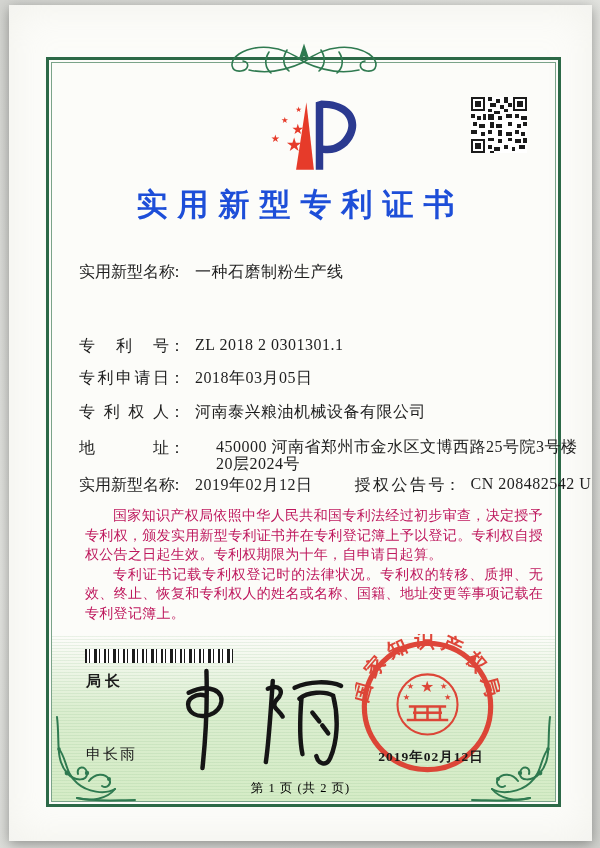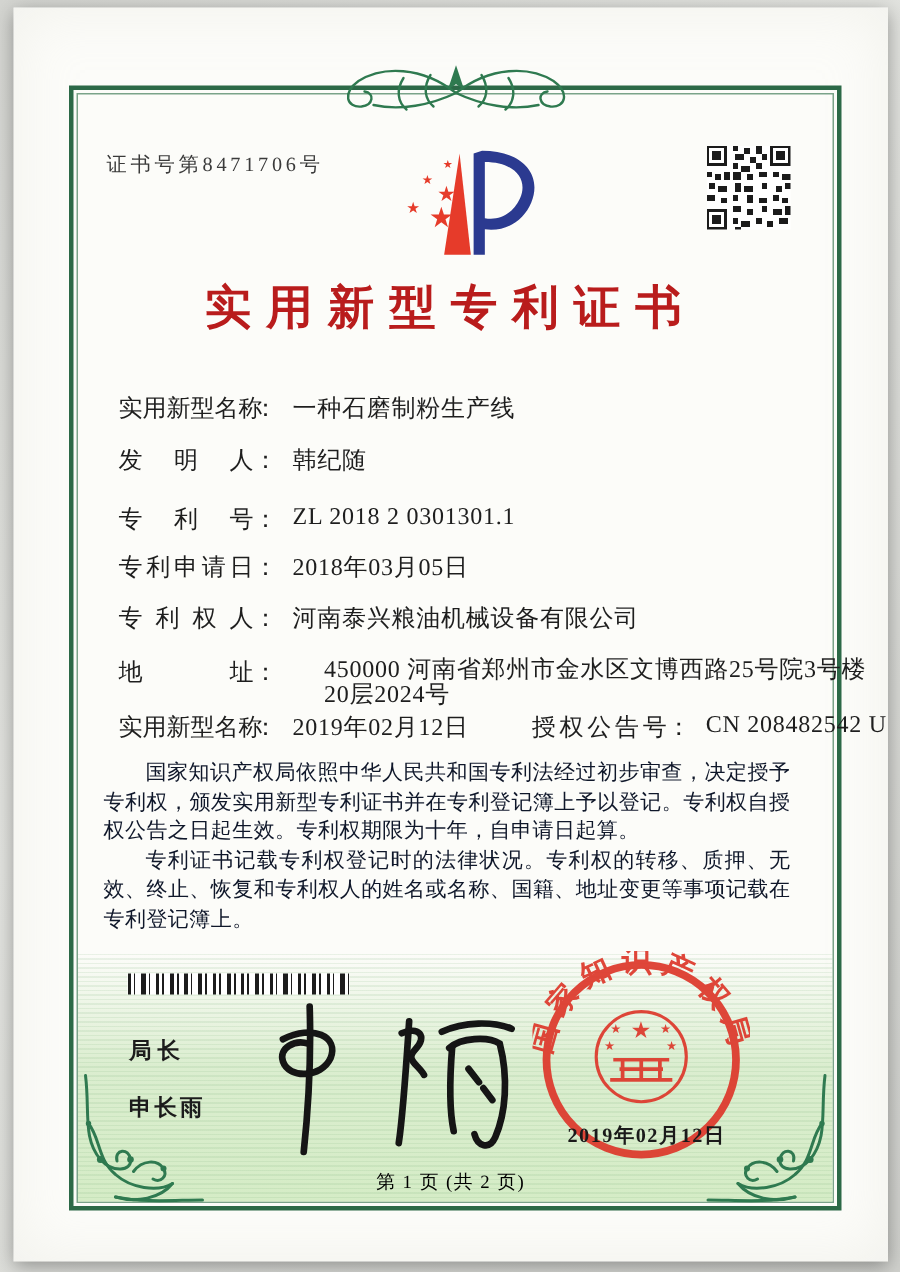--- a/index.html
+++ b/index.html
@@ -18,40 +18,40 @@
         linear-gradient(180deg,rgba(216,238,204,0) 0%,rgba(211,234,197,.8) 45%,#d5ecc6 100%);}
   .top-ornament{position:absolute;left:50%;top:-20px;transform:translateX(-50%);}
   .corner-flourish{position:absolute;bottom:-2px;width:86px;height:88px;}
   .corner-flourish.left{left:-1px;}
   .corner-flourish.right{right:-1px;transform:scaleX(-1);}
   
   .cert-no{position:absolute;left:62px;top:96px;font-size:13.5px;color:#3a3a3a;letter-spacing:2.5px;}
   .logo{position:absolute;left:256px;top:88px;}
   .qr{position:absolute;left:462px;top:92px;}
   .title{position:absolute;left:0;width:100%;top:179px;text-align:center;
-         font-size:31px;font-weight:bold;color:#b91c1c;letter-spacing:10px;}
+         font-size:31px;font-weight:bold;color:#1d4ed8;letter-spacing:10px;}
   
   .f-row{position:absolute;left:70px;font-size:16px;color:#1e1e1e;white-space:nowrap;}
   .f-label{display:inline-block;width:90px;text-align:justify;text-align-last:justify;vertical-align:top;}
   .f-colon{display:inline-block;vertical-align:top;}
   .f-value{display:inline-block;margin-left:6px;vertical-align:top;letter-spacing:.5px;}
   .f-value.wrap{white-space:normal;width:362px;word-break:break-all;line-height:17px;margin-left:27px;}
   .f-group2{display:inline-block;margin-left:38px;}
   
-  .paras{position:absolute;left:60px;top:501px;width:458px;font-size:14px;line-height:19.5px;
-         color:#0f172a;text-align:justify;letter-spacing:.3px;}
+  .paras{position:absolute;left:76px;top:501px;width:458px;font-size:14px;line-height:19.5px;
+         color:#be185d;text-align:justify;letter-spacing:.3px;}
   .paras p{margin:0;text-indent:2em;}
   
   .barcode{position:absolute;left:76px;top:644px;width:148px;height:14px;
       background:repeating-linear-gradient(90deg,
         #1c1c1c 0 2px,#fff 2px 4px,#1c1c1c 4px 5px,#fff 5px 9px,
         #1c1c1c 9px 12px,#fff 12px 14px,#1c1c1c 14px 15px,#fff 15px 19px);}
-  .director-label{position:absolute;left:77px;top:686px;font-size:15px;font-weight:bold;
+  .director-label{position:absolute;left:77px;top:667px;font-size:15px;font-weight:bold;
       color:#1c1c1c;letter-spacing:4px;}
-  .director-name{position:absolute;left:77px;top:724px;font-size:15px;font-weight:bold;
+  .director-name{position:absolute;left:77px;top:740px;font-size:15px;font-weight:normal;
       color:#1c1c1c;letter-spacing:2px;}
   .signature{position:absolute;left:142px;top:658px;}
   .seal{position:absolute;left:346px;top:629px;}
   .seal-date{position:absolute;left:346px;top:743px;width:152px;text-align:center;
       font-size:13.5px;font-weight:bold;color:#1a1a1a;letter-spacing:1px;}
   .page-info{position:absolute;left:0;width:100%;top:775px;text-align:center;
       font-size:12.5px;color:#000000;letter-spacing:1px;}
   .back-note{position:absolute;left:0;width:100%;top:815px;text-align:center;
       font-size:12.5px;color:#333;letter-spacing:3px;}
 </style>
@@ -107,21 +107,20 @@
             <path d="M95,22 C72,4 46,4 30,14 C19,22 22,32 32,31 C40,30 41,22 34,21"></path>
             <path d="M95,22 C78,30 58,34 40,30"></path>
             <path d="M60,12 C55,20 56,28 62,33"></path>
             <path d="M78,10 C73,18 74,26 80,31"></path>
           </g>
           <path d="M95,6 L99,18 L95,15 L91,18 Z" fill="#2f7a50"></path>
         </g>
       </svg>
     </div>
 
-    <div class="cert-no">证书号第8471706号</div>
 
     <svg class="logo" width="94" height="88" viewBox="0 0 100 94">
       <path d="M44,10 L52,82 L33,82 Z" fill="#e63b2a"></path>
       <path d="M54,10 L54,82 L62,82 L62,64 C78,66 90,57 95,45 C103,26 90,8 60,8 Z
                M62,16 C84,16 93,29 87,42 C82,53 72,58 62,56 Z" fill="#2b3a90" fill-rule="evenodd"></path>
       <g fill="#e63b2a" font-family="'DejaVu Sans',sans-serif">
         <text x="22" y="62" font-size="20">★</text>
         <text x="28" y="44" font-size="15">★</text>
         <text x="6" y="52" font-size="11">★</text>
         <text x="17" y="32" font-size="9">★</text>
@@ -182,24 +181,20 @@
           <rect x="10" y="28" width="2" height="1"></rect>
       </g>
     </svg>
 
     <div class="title">实用新型专利证书</div>
 
     <div class="f-row" style="top:257px">
       <span class="f-label">实用新型名称</span><span class="f-colon">：</span>
       <span class="f-value">一种石磨制粉生产线</span>
     </div>
-    <div class="f-row" style="top:292px">
-      <span class="f-label">发明人</span><span class="f-colon">：</span>
-      <span class="f-value">韩纪随</span>
-    </div>
     <div class="f-row" style="top:331px">
       <span class="f-label">专利号</span><span class="f-colon">：</span>
       <span class="f-value">ZL 2018 2 0301301.1</span>
     </div>
     <div class="f-row" style="top:363px">
       <span class="f-label">专利申请日</span><span class="f-colon">：</span>
       <span class="f-value">2018年03月05日</span>
     </div>
     <div class="f-row" style="top:397px">
       <span class="f-label">专利权人</span><span class="f-colon">：</span>

